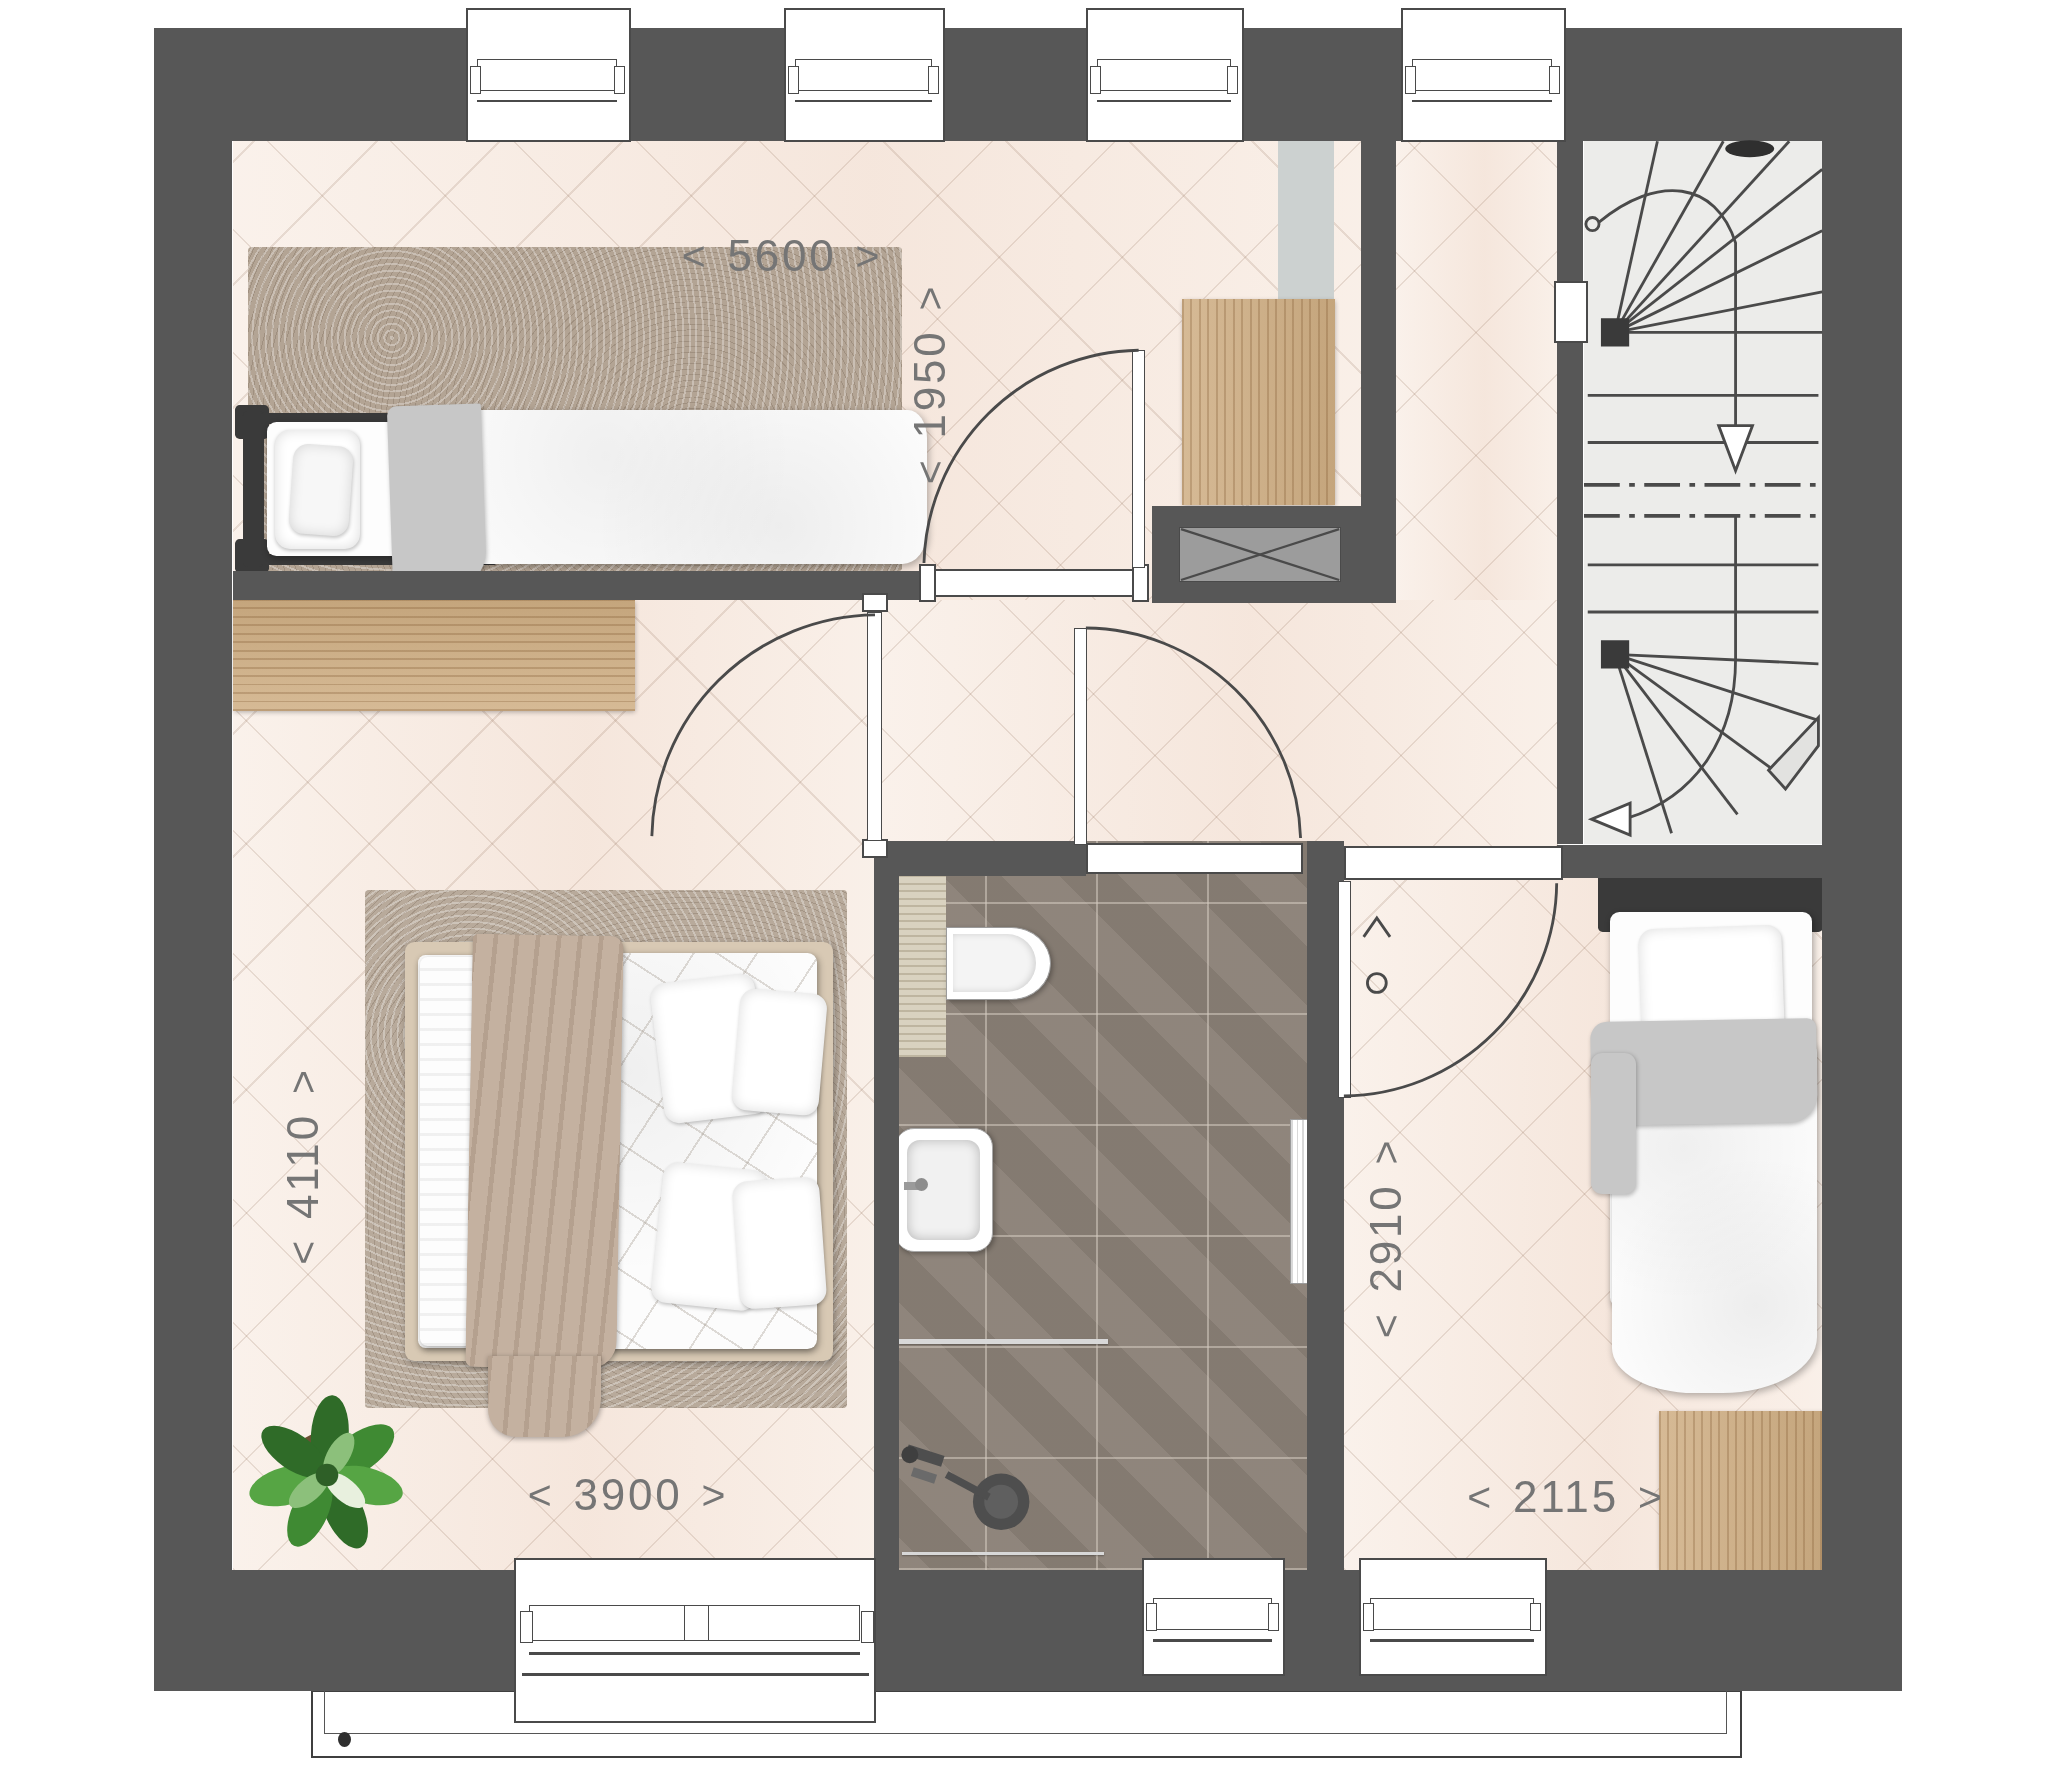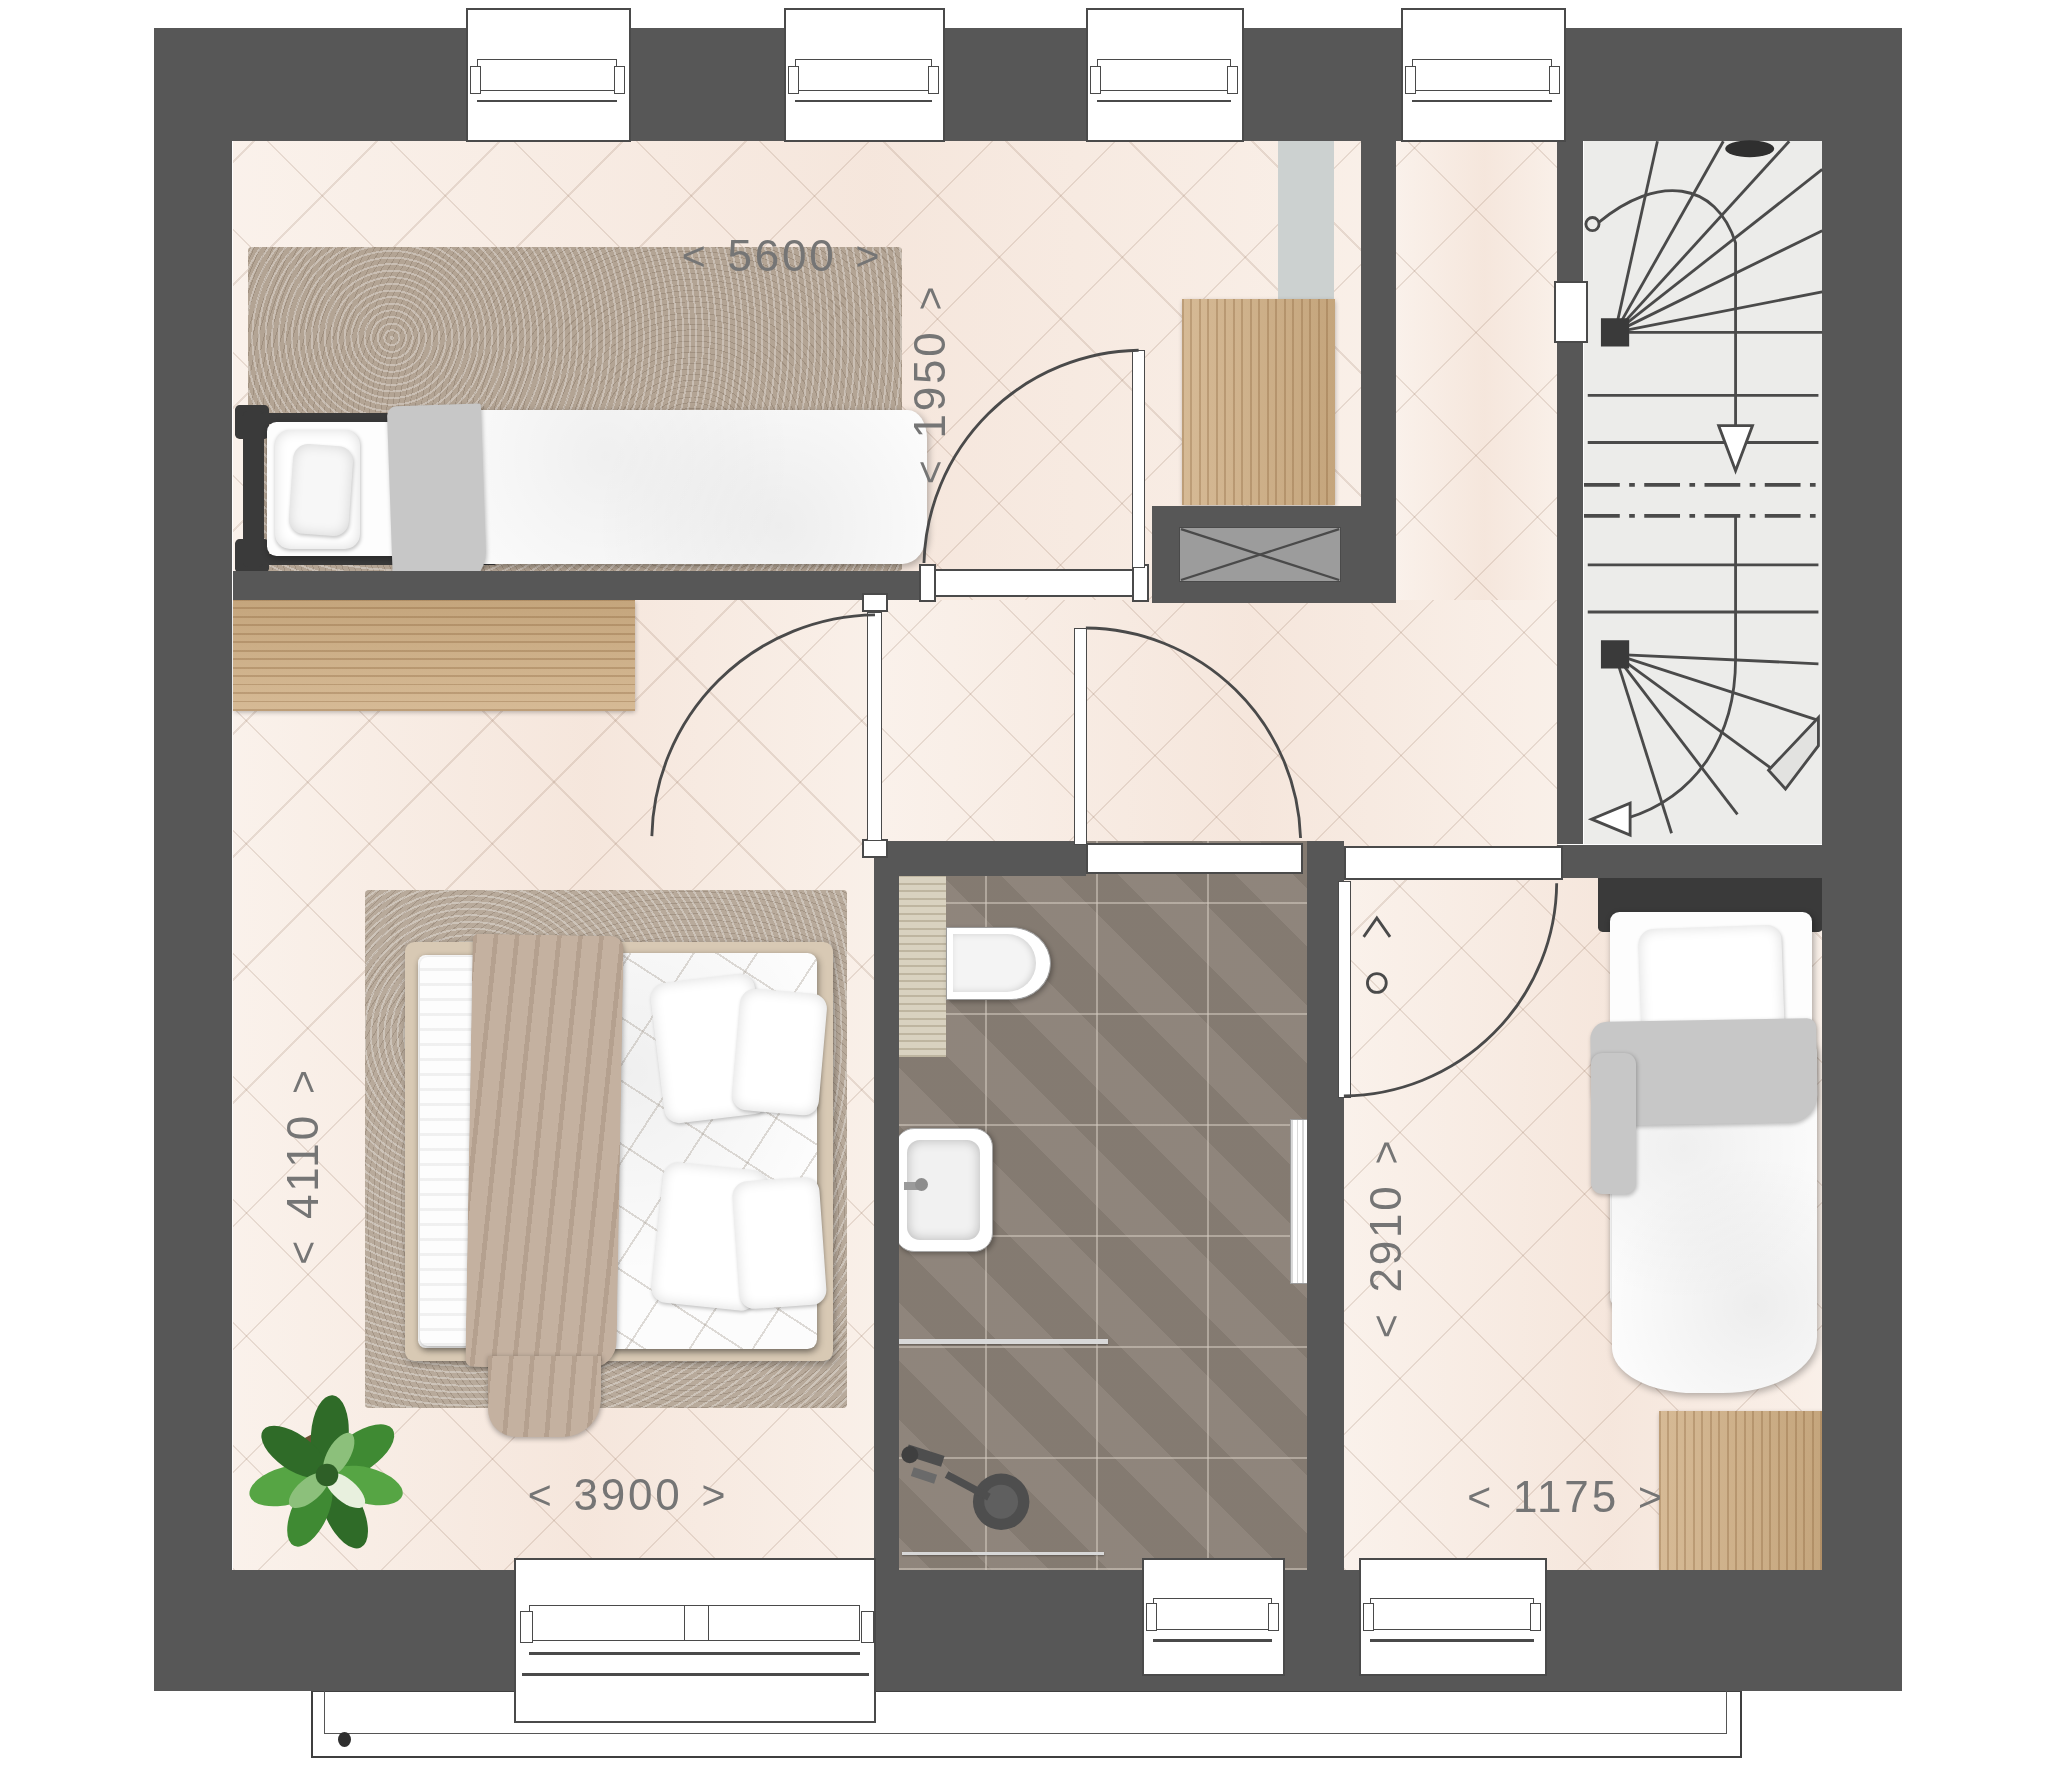--- a/index.html
+++ b/index.html
@@ -335,18 +335,18 @@
     <span>3900</span>
     <span class="arrow">&gt;</span>
   </div>
   <div class="dim vert" style="left:1386px;top:1238px;">
     <span class="arrow">&lt;</span>
     <span>2910</span>
     <span class="arrow">&gt;</span>
   </div>
   <div class="dim" style="left:1566px;top:1497px;">
     <span class="arrow">&lt;</span>
-    <span>1175</span>
+    <span>2115</span>
     <span class="arrow">&gt;</span>
   </div>
 
 </div>
 
 
 </body></html>

